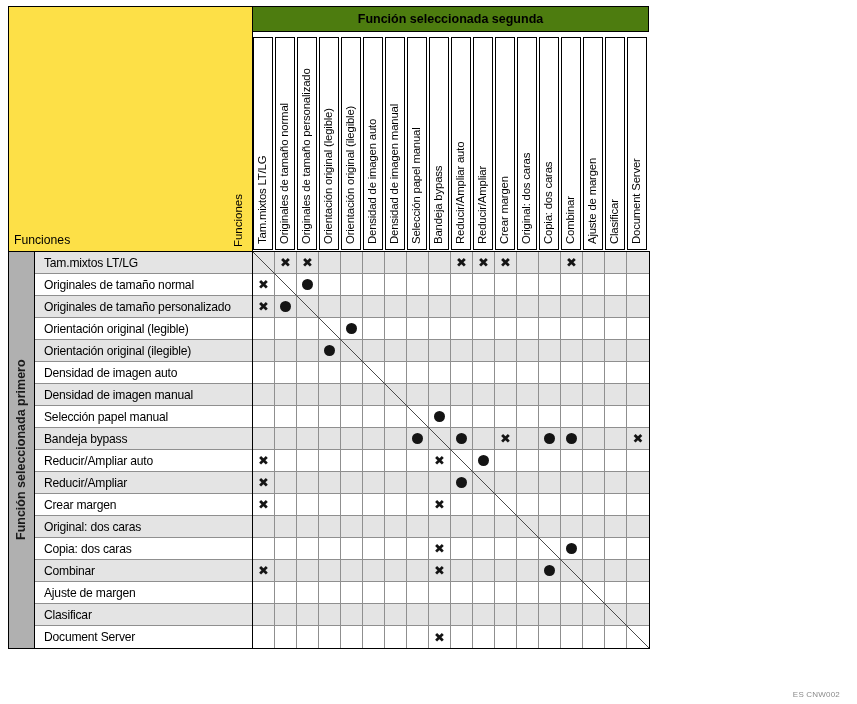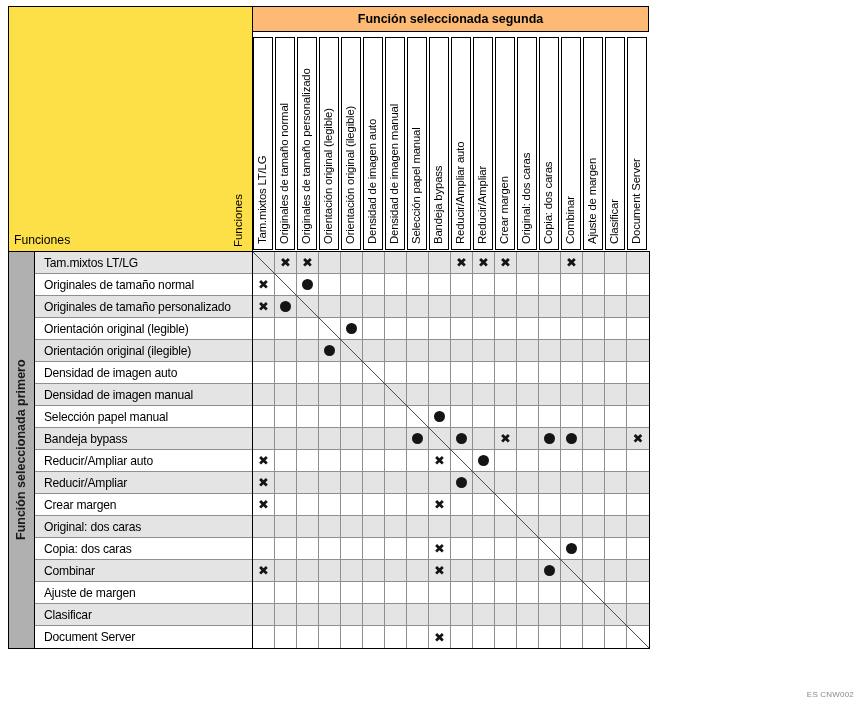--- a/index.html
+++ b/index.html
@@ -17,21 +17,21 @@
     position:absolute;left:5px;bottom:4px;font-size:12.2px;line-height:14px;
   }
   .corner-v{
     position:absolute;right:6px;bottom:4px;
     writing-mode:vertical-rl;transform:rotate(180deg);
     font-size:11.5px;line-height:16px;white-space:nowrap;
   }
   
   .band{
     position:absolute;left:252px;top:6px;width:397px;height:26px;
-    box-sizing:border-box;border:1px solid #000;background:#fdba74;
+    box-sizing:border-box;border:1px solid #000;background:#4d7c0f;
     display:flex;align-items:center;justify-content:center;
     font-weight:bold;font-size:12.5px;
   }
   
   .colheads{position:absolute;left:252px;top:37px;width:398px;height:213px;}
   .hcol{
     position:absolute;top:0;width:20px;height:213px;
     box-sizing:border-box;border:1px solid #000;background:#fff;
   }
   .hcol span{
@@ -75,21 +75,21 @@
   }
   .cell.c18{border-right:none;}
   .cell.r18{border-bottom:none;}
   .mark-x{
     font-family:"DejaVu Sans",sans-serif;font-weight:bold;font-size:13px;
     color:#141414;line-height:1;
   }
   .dot{width:11px;height:11px;border-radius:50%;background:#141414;}
   .diag{position:absolute;left:253px;top:252px;pointer-events:none;}
   .figcode{
-    position:absolute;right:3px;top:690px;font-size:8px;color:#8a8a8a;
+    position:absolute;right:17px;top:690px;font-size:8px;color:#8a8a8a;
     letter-spacing:0.2px;
   }
 </style>
 </head>
 <body>
 
 <div class="canvas">
 
   <div class="corner">
     <span class="corner-h">Funciones</span>

